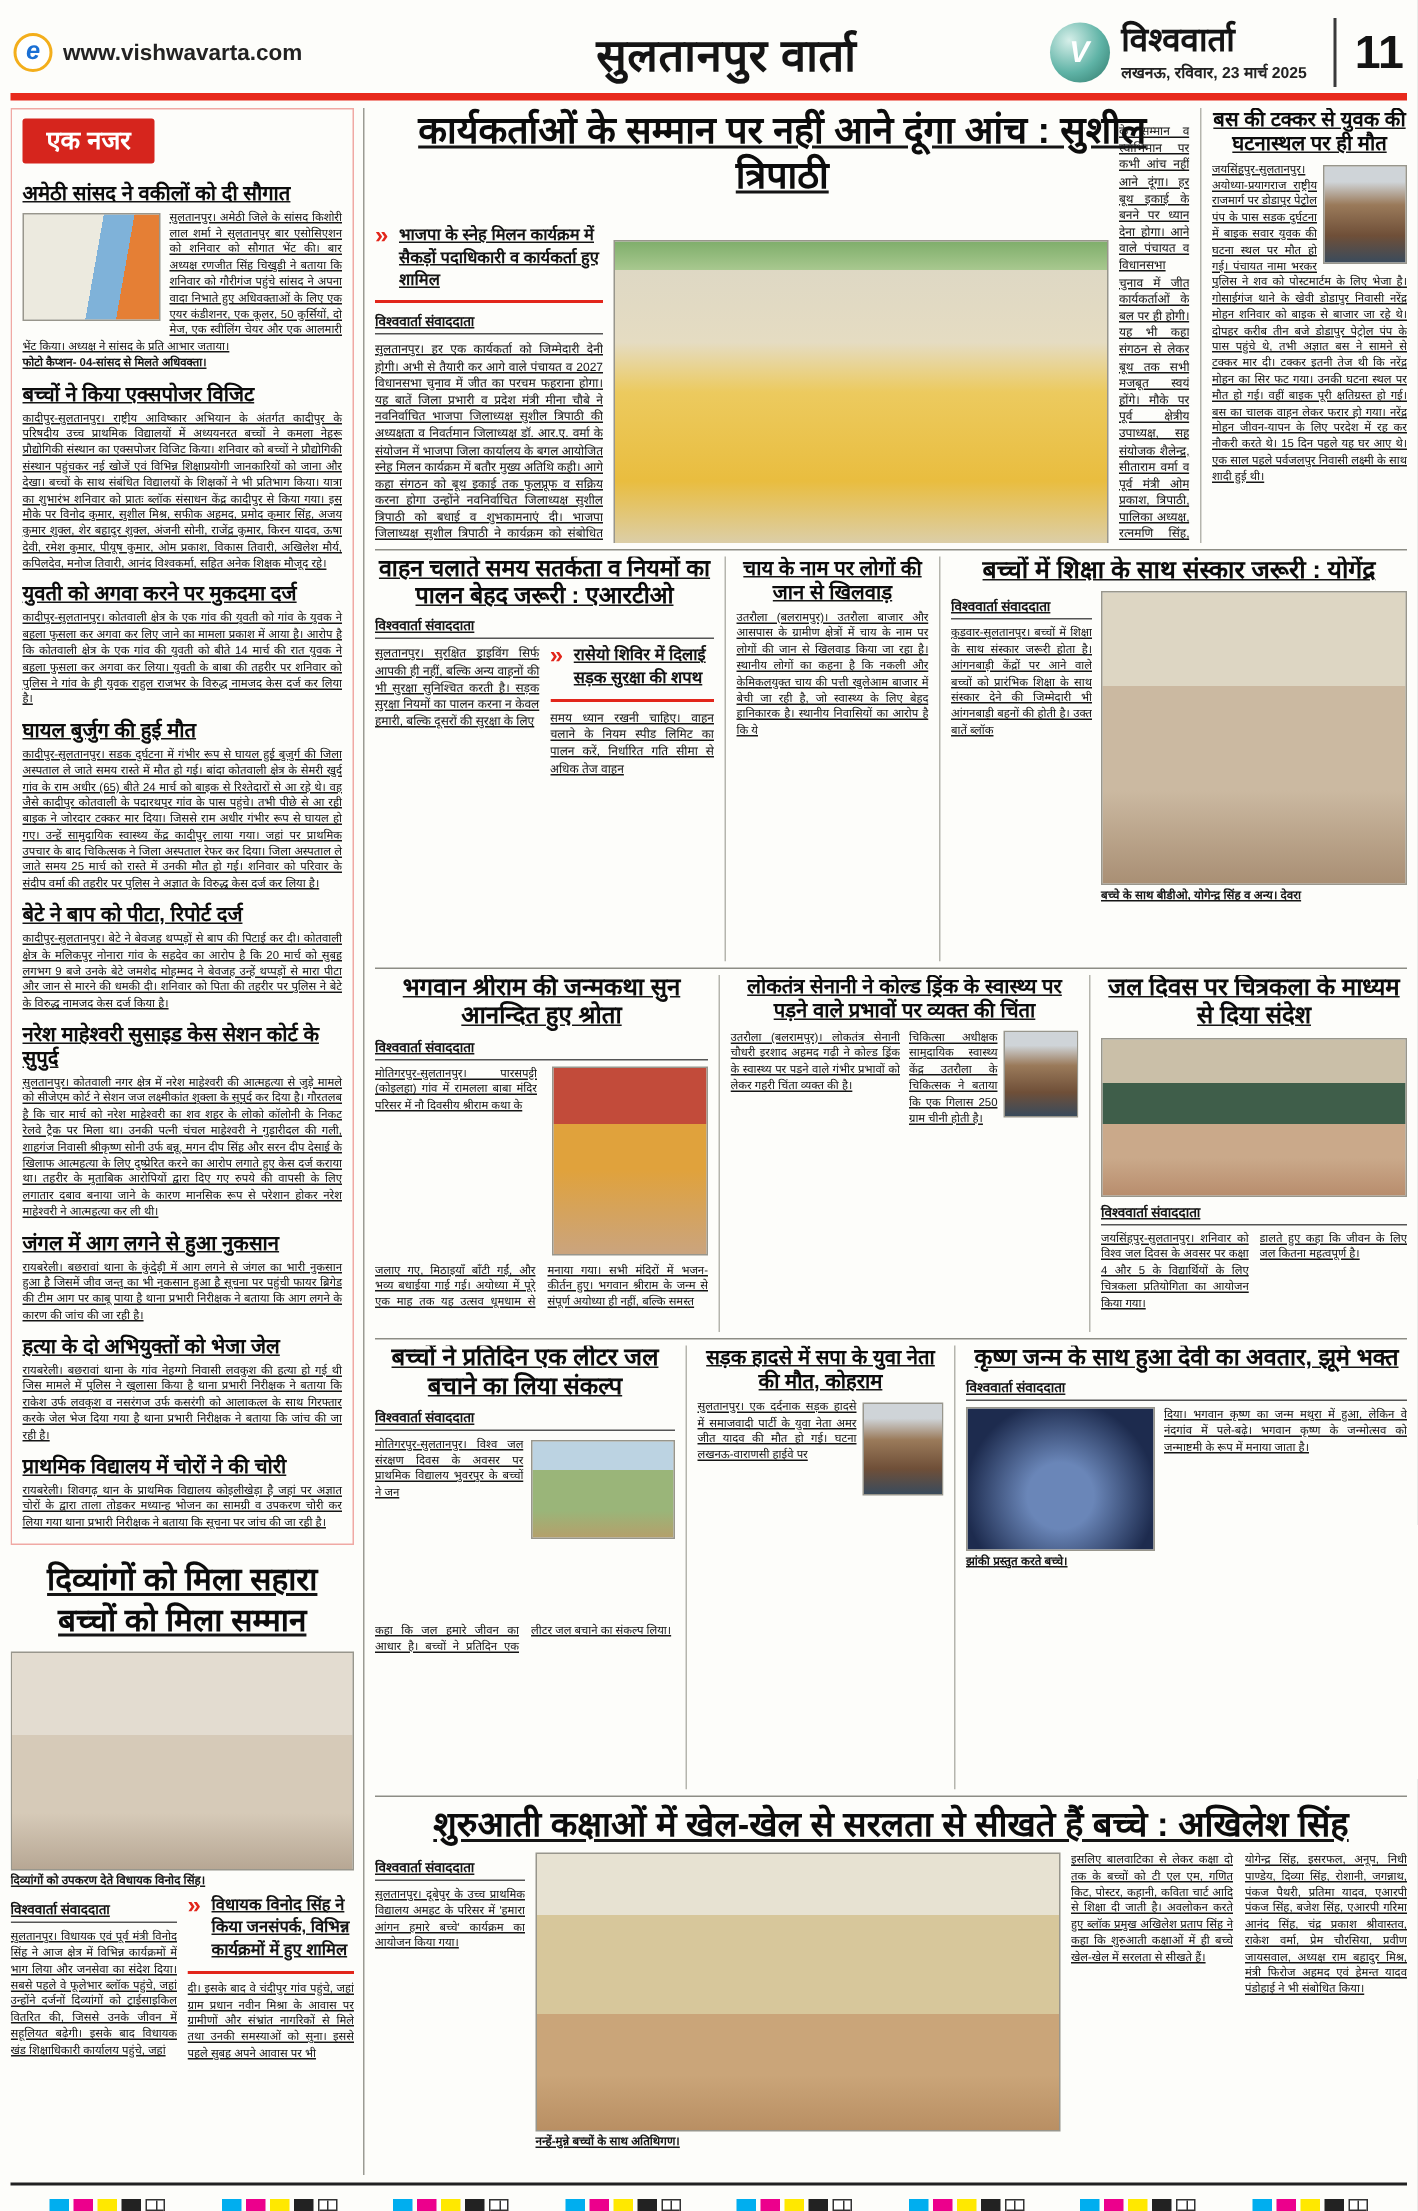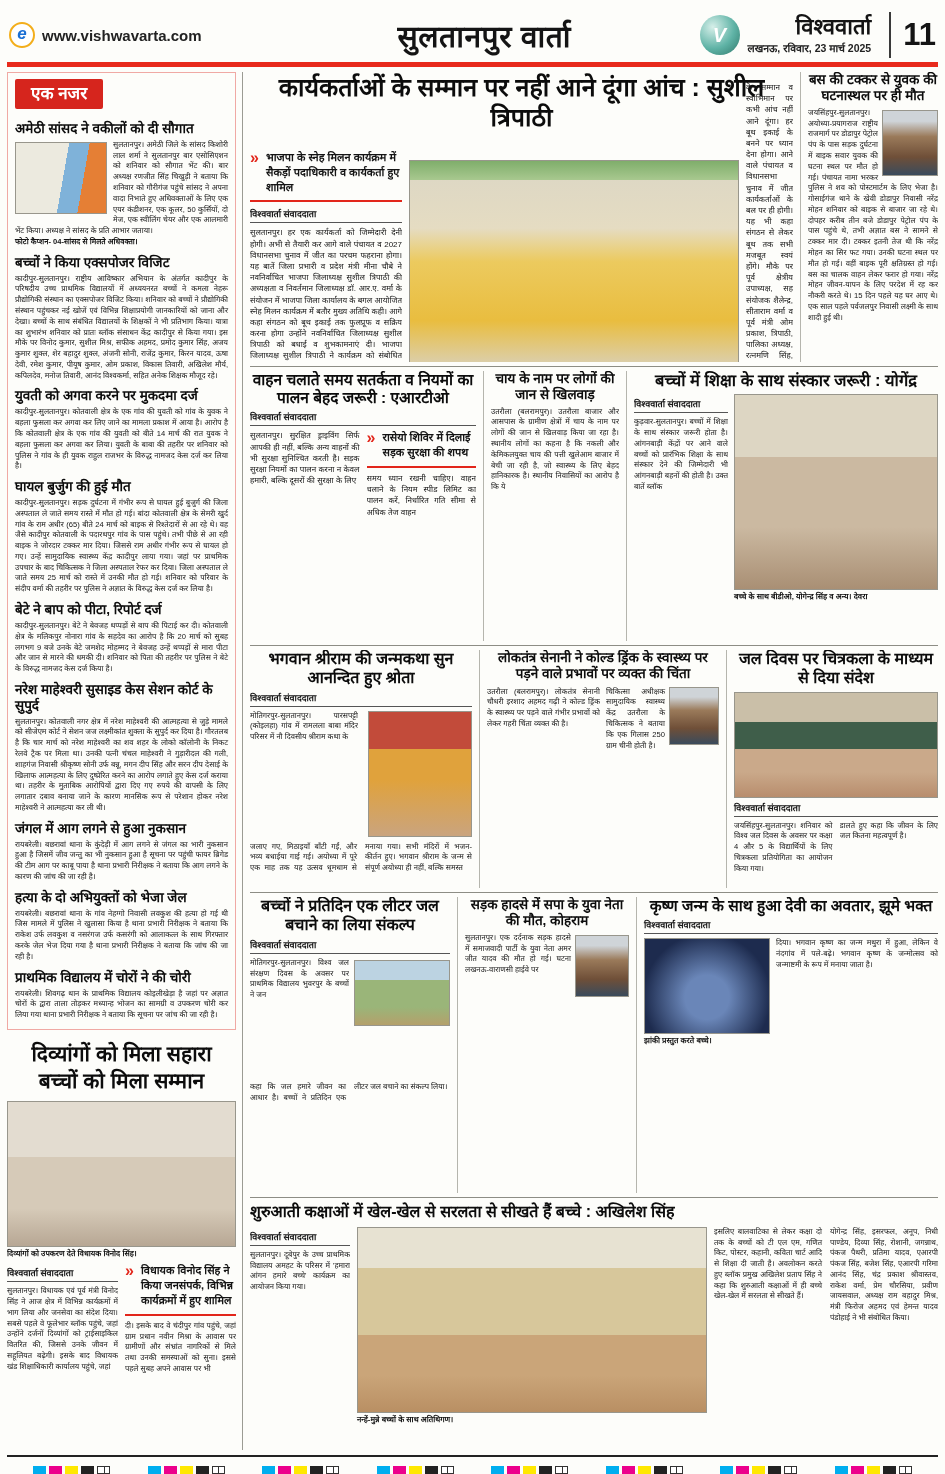--- a/index.html
+++ b/index.html
@@ -8,27 +8,27 @@
   
   .mast{display:flex;align-items:center;padding:12px 2px 4px;}
   .m-left{display:flex;align-items:center;gap:7px;width:260px;}
   .e-icon{width:22px;height:22px;border-radius:50%;border:2px solid #f3ae1b;background:#fff;color:#1a6fd4;
           font-weight:bold;font-style:italic;font-size:17px;line-height:20px;text-align:center;display:inline-block;}
   .m-website{font-size:15px;font-weight:bold;color:#222;}
   .m-center{flex:1;text-align:center;font-size:30px;font-weight:800;letter-spacing:.5px;}
   .m-right{display:flex;align-items:center;gap:8px;}
   .logo-globe{width:40px;height:40px;border-radius:50%;background:radial-gradient(circle at 32% 30%,#d6efe9,#5fb3a6 55%,#2e7668);
               color:#fff;font-weight:800;font-style:italic;font-size:20px;display:flex;align-items:center;justify-content:center;}
-  .brand{font-size:22px;font-weight:800;line-height:1;text-align:right;}
+  .brand{font-size:22px;font-weight:800;line-height:1;}
   .dateline{font-size:10.5px;font-weight:bold;color:#222;margin-top:3px;}
   .pg-sep{width:2px;height:46px;background:#3a3a3a;margin:0 4px 0 10px;}
   .pg-no{font-size:31px;font-weight:800;}
   .red-rule{height:5px;background:#e82a1c;}
   
-  .content{display:flex;gap:7px;margin-top:5px;height:1378px;}
+  .content{display:flex;gap:7px;margin-top:5px;height:1378px;text-decoration:underline;}
   .left-col{width:229px;flex:none;border-right:1px solid #9b9b93;padding-right:6px;overflow:hidden;}
   .main-col{flex:1;overflow:hidden;display:flex;flex-direction:column;}
   .band{display:flex;gap:7px;overflow:hidden;}
   .band+.band{border-top:1px solid #8d8d85;margin-top:4px;padding-top:4px;}
   .band>*+*{border-left:1px solid #b5b5ad;padding-left:7px;}
   
   h1,h2,h3,h4{margin:0;font-weight:800;color:#0c0c0c;line-height:1.18;}
   .hc{text-align:center;}
   .body-t{font-size:8px;line-height:1.4;text-align:justify;margin:0;}
   .body-s{font-size:7.6px;line-height:1.42;text-align:justify;margin:0;}
@@ -115,21 +115,21 @@
   .sapa-photo{float:right;width:54px;height:62px;margin:2px 0 2px 4px;}
   .krishna{flex:1;overflow:hidden;}
   .krishna h2{font-size:15.5px;text-align:center;margin-bottom:2px;}
   .k-row{display:flex;gap:6px;}
   .k-row .t{flex:1;overflow:hidden;height:238px;}
   .k-pwrap{width:126px;flex:none;}
   .k-photo{width:126px;height:96px;}
   
   .band5{height:250px;}
   .akhilesh{flex:1;overflow:hidden;}
-  .akhilesh h1{font-size:16px;margin:1px 0 5px;}
+  .akhilesh h1{font-size:23px;text-align:center;margin:1px 0 5px;}
   .a-row{display:flex;gap:7px;height:206px;}
   .a-c1{width:100px;flex:none;overflow:hidden;}
   .a-pwrap{width:350px;flex:none;}
   .a-photo{width:350px;height:186px;}
   .a-c2{flex:1;overflow:hidden;}
   .a-c2 p{margin:0 0 4px;}
   
   .marks{border-top:2px solid #222;margin-top:5px;padding:9px 26px 0;display:flex;justify-content:space-between;}
   .mgrp{display:flex;gap:3px;}
   .sw{width:13px;height:13px;display:block;}

